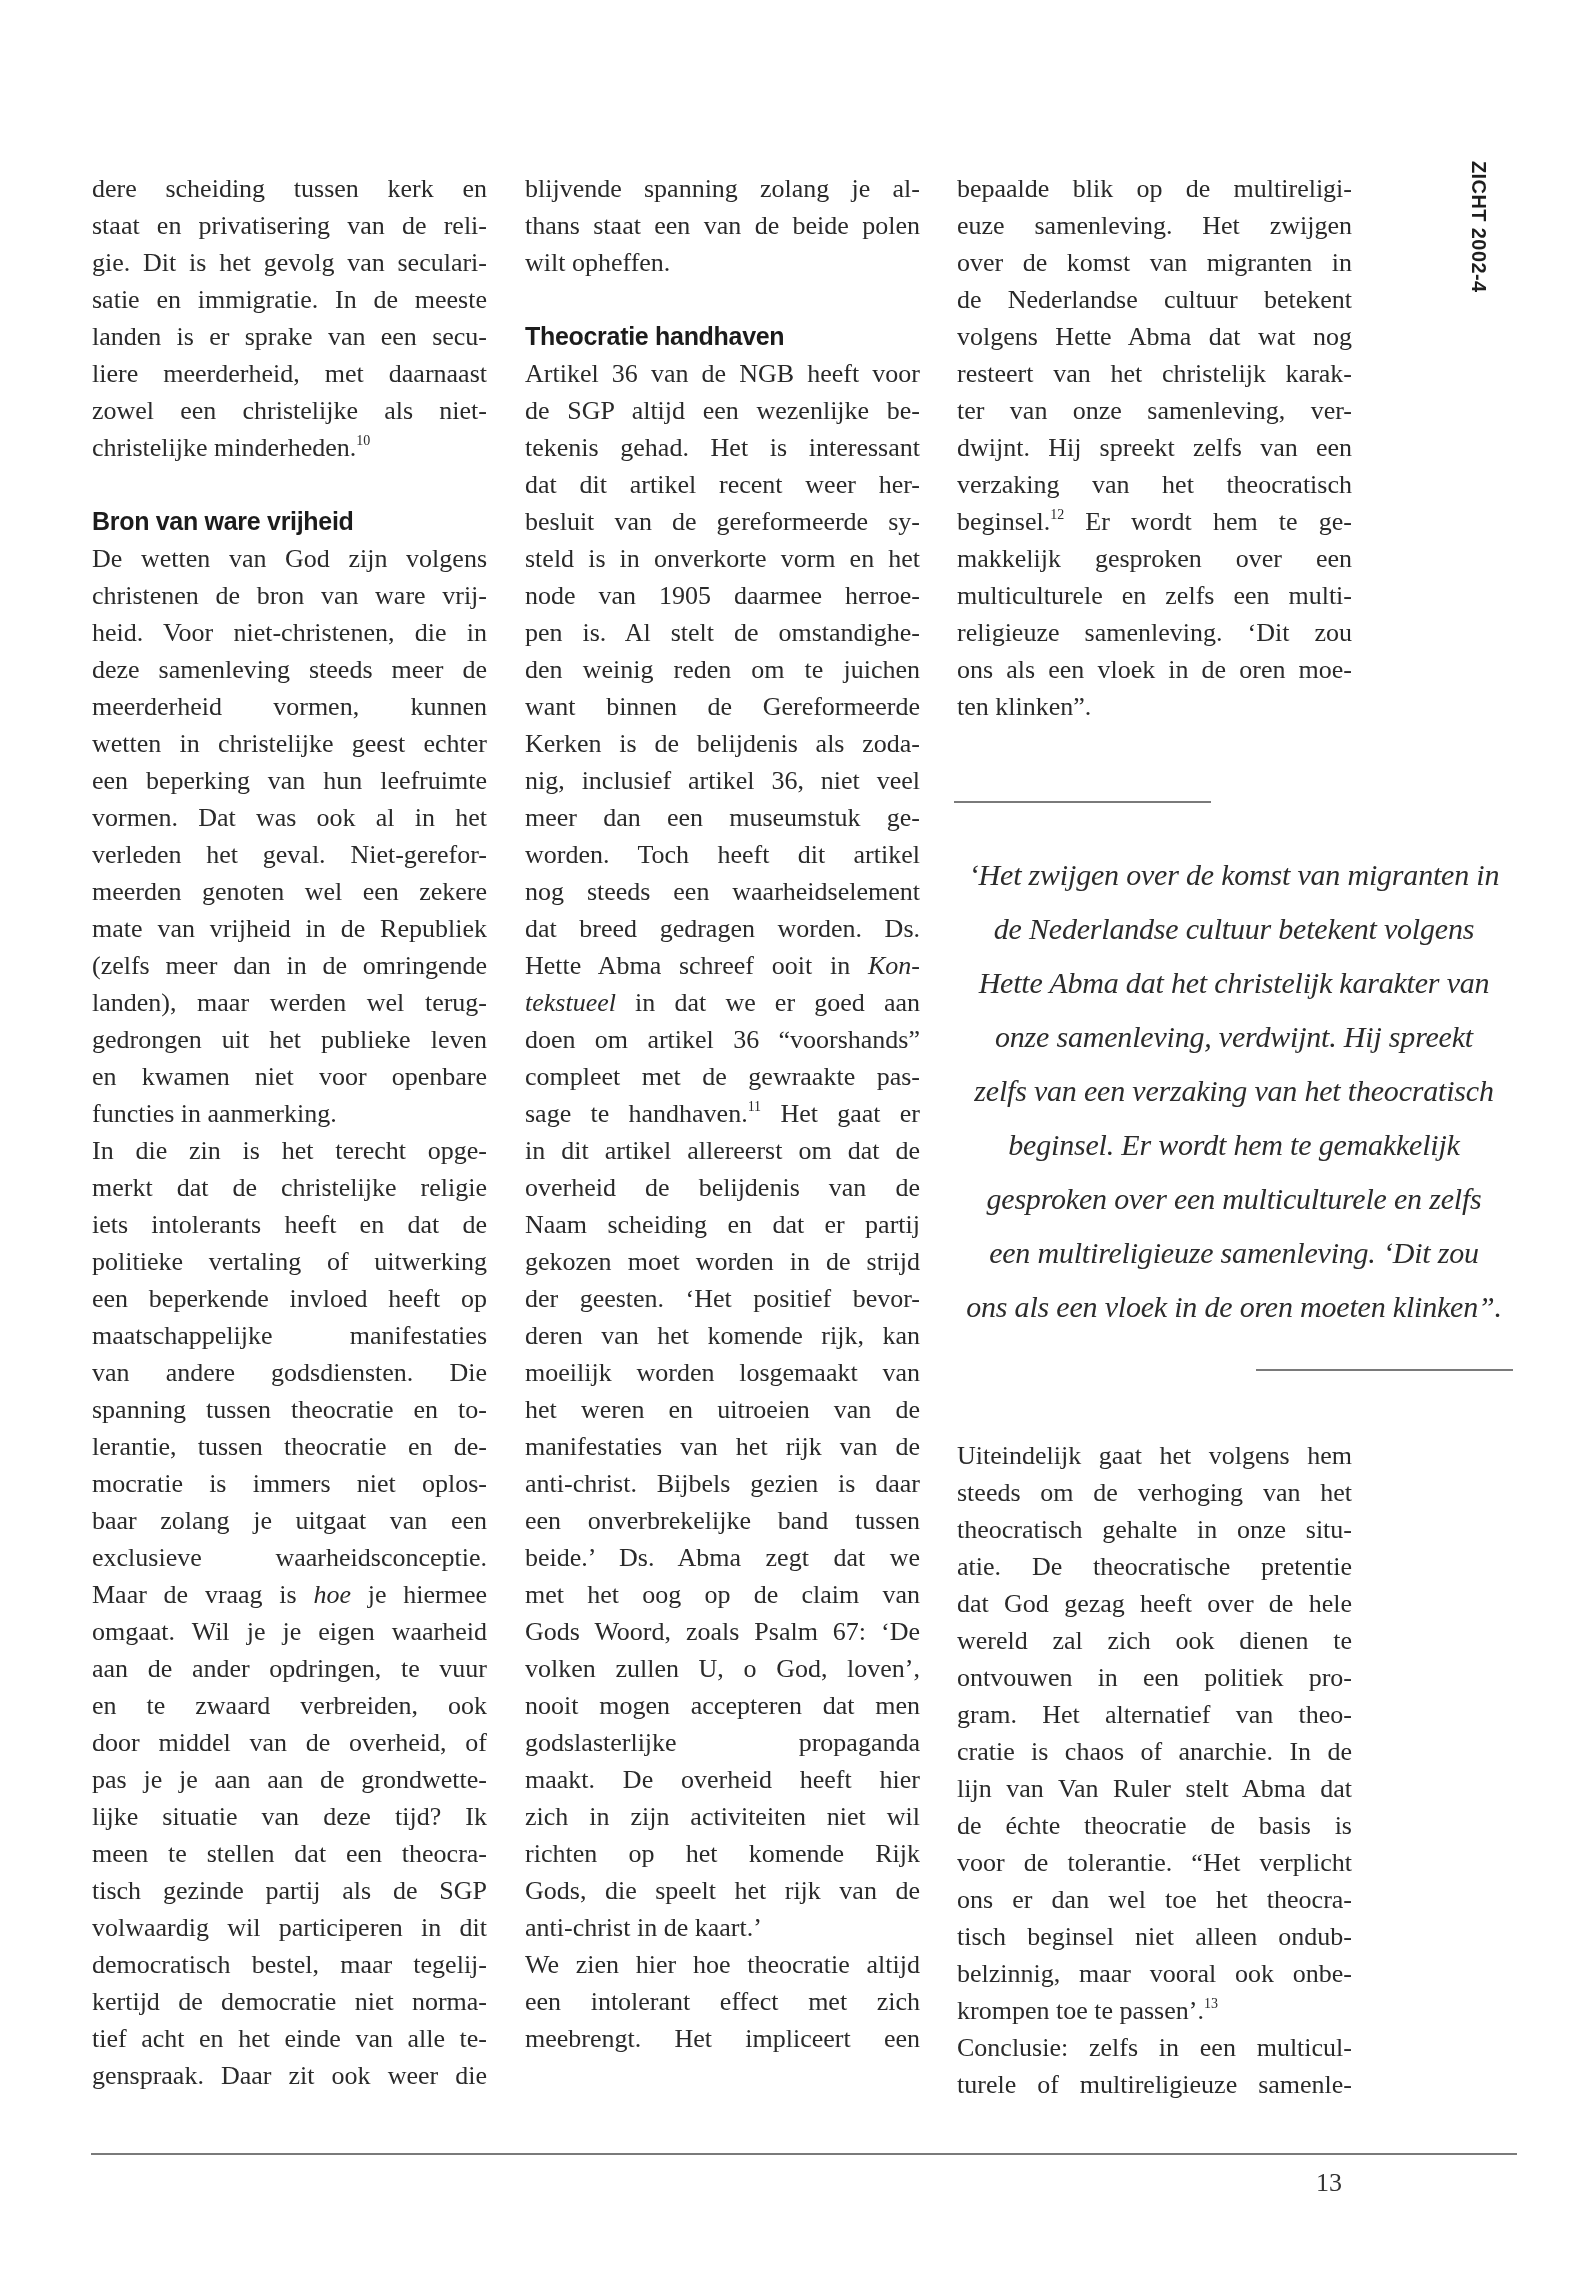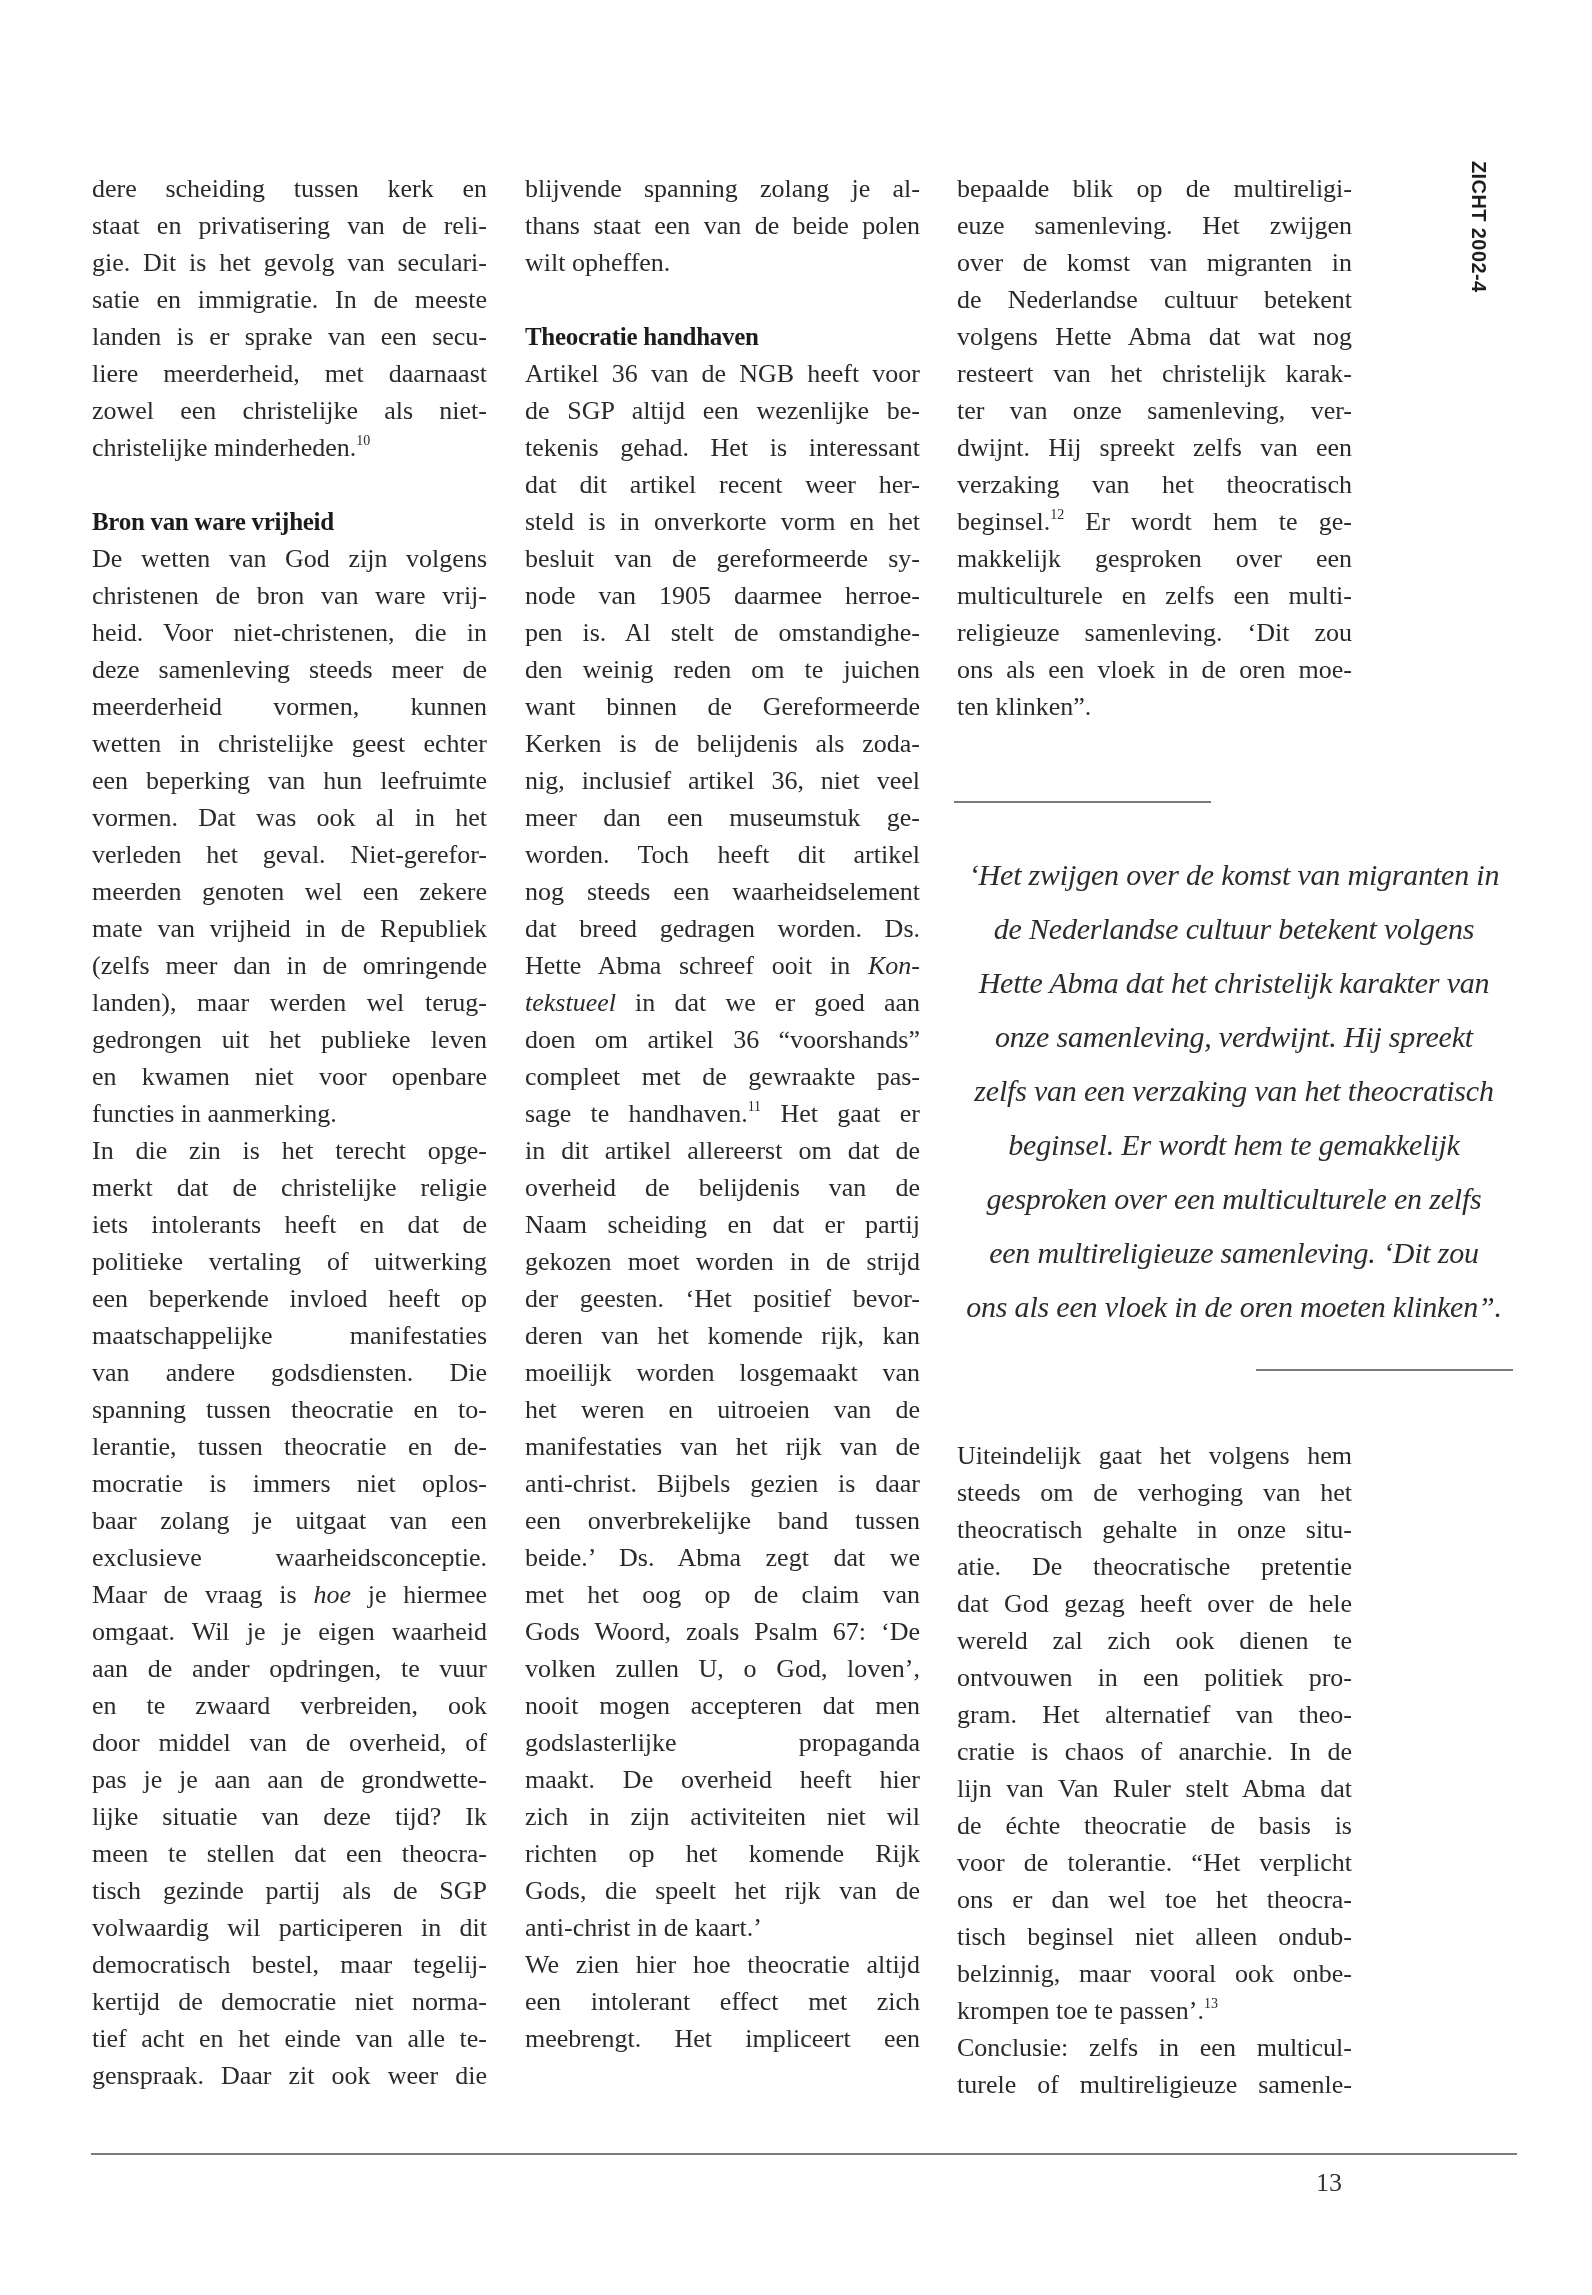--- a/index.html
+++ b/index.html
@@ -4,21 +4,21 @@
 <style>
   html, body { margin: 0; padding: 0; background: #ffffff; }
   body { width: 1592px; height: 2295px; position: relative; overflow: hidden; color: #222222; }
   .col { position: absolute; width: 395px; font-family: "Liberation Serif", "DejaVu Serif", serif; font-size: 26px; color: #2a2a2a; }
   #col1 { left: 92px; top: 170px; }
   #col2 { left: 525px; top: 170px; }
   #col3 { left: 957px; top: 170px; }
   .ln { display: block; height: 37px; line-height: 37px; white-space: nowrap; text-align: justify; text-align-last: justify; }
   .ln.last { text-align-last: left; }
   .ln.gap { height: 37px; }
-  .head { font-family: Liberation Serif, serif; font-weight: bold; font-size: 25px; color: #1c1c1c; letter-spacing: -0.3px; text-align-last: left; }
+  .head { font-family: Liberation Sans, sans-serif; font-weight: bold; font-size: 25px; color: #1c1c1c; letter-spacing: -0.3px; text-align-last: left; }
   sup { font-size: 14px; line-height: 0; vertical-align: 11.2px; }
   i { font-style: italic; }
   .rule { position: absolute; height: 1.7px; background: #7a7a7a; }
   #quote { position: absolute; left: 949px; top: 848px; width: 570px; font-family: "Liberation Serif", "DejaVu Serif", serif; font-style: italic; font-size: 30px; color: #2c2c2c; }
   #quote .q { display: block; height: 54px; line-height: 54px; text-align: center; white-space: nowrap; letter-spacing: -0.2px; }
   #vtag { position: absolute; left: 1467px; top: 161px; writing-mode: vertical-rl; font-family: "Liberation Sans", "DejaVu Sans", sans-serif; font-weight: bold; font-size: 20px; color: #1e1e1e; letter-spacing: 0.4px; }
   #pagenum { position: absolute; left: 1316px; top: 2168px; font-family: "Liberation Serif", "DejaVu Serif", serif; font-size: 26px; color: #333333; }
 </style>
 </head>
 <body>
@@ -94,22 +94,22 @@
       <span class="ln">thans staat een van de beide polen</span>
       <span class="ln last">wilt opheffen.</span>
     </div>
   <span class="ln gap"></span>
   <span class="ln head">Theocratie handhaven</span>
   <div>
       <span class="ln">Artikel 36 van de NGB heeft voor</span>
       <span class="ln">de SGP altijd een wezenlijke be-</span>
       <span class="ln">tekenis gehad. Het is interessant</span>
       <span class="ln">dat dit artikel recent weer her-</span>
+      <span class="ln">besluit van de gereformeerde sy-</span>
       <span class="ln">steld is in onverkorte vorm en het</span>
-      <span class="ln">besluit van de gereformeerde sy-</span>
       <span class="ln">node van 1905 daarmee herroe-</span>
       <span class="ln">pen is. Al stelt de omstandighe-</span>
       <span class="ln">den weinig reden om te juichen</span>
       <span class="ln">want binnen de Gereformeerde</span>
       <span class="ln">Kerken is de belijdenis als zoda-</span>
       <span class="ln">nig, inclusief artikel 36, niet veel</span>
       <span class="ln">meer dan een museumstuk ge-</span>
       <span class="ln">worden. Toch heeft dit artikel</span>
       <span class="ln">nog steeds een waarheidselement</span>
       <span class="ln">dat breed gedragen worden. Ds.</span>

